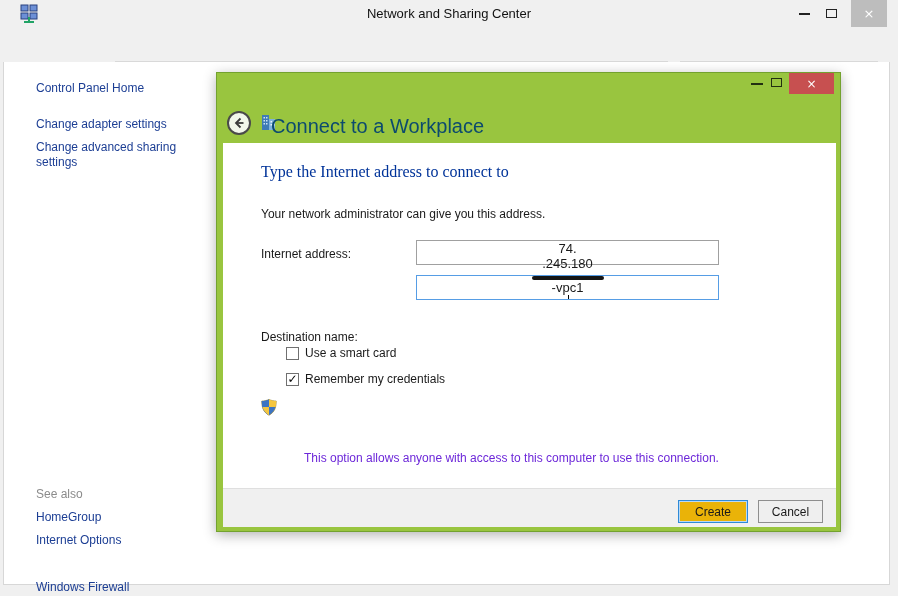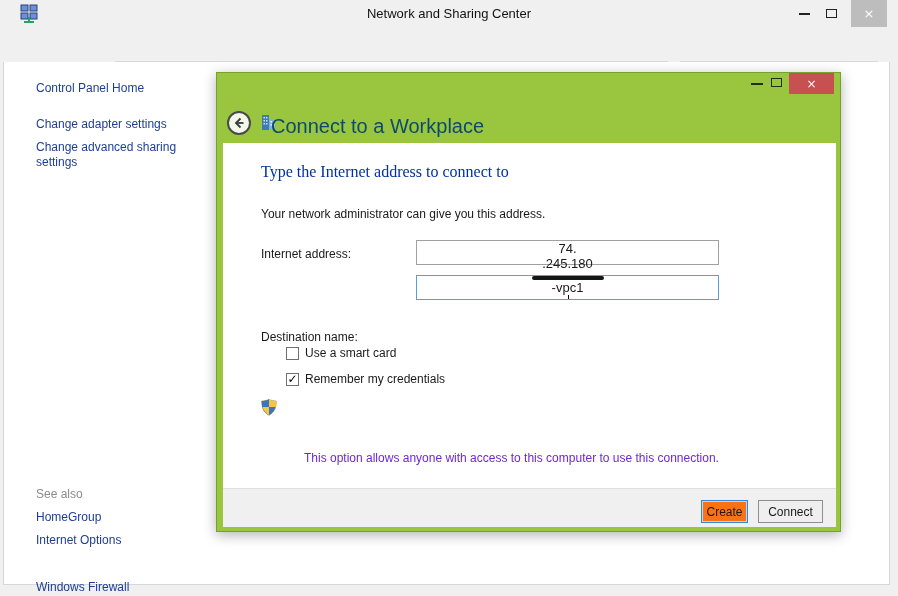--- a/index.html
+++ b/index.html
@@ -82,21 +82,21 @@
         display:flex; align-items:center; justify-content:center; font-size:12px; line-height:1; color:#000; }
   .cb .mark { visibility:hidden; font-weight:bold; margin-top:-2px; }
   .cb.checked .mark { visibility:visible; }
   .shield { position:absolute; left:38px; top:256px; }
   .dlg-note { position:absolute; left:81px; top:276px; color:#6d28d9;margin-top:32px; }
 
   .dlg-footer { position:absolute; left:0; top:345px; width:613px; height:39px;
                 background:#f0f0f0; border-top:1px solid #dfdfdf; }
   .btn { position:absolute; top:11px; height:23px; background:#efefef; border:1px solid #8e8e8e;
          display:flex; align-items:center; justify-content:center; font-size:12px; color:#1a1a1a; }
-  .btn-create { right:88px; width:47px; border:1px solid #2e8ad8; background:#f97316;
+  .btn-create { right:88px; width:70px; border:1px solid #2e8ad8; background:#eab308;
                 box-shadow:inset 0 0 0 1px #b9d9f3; }
   .btn-cancel { right:13px; width:65px; }
 </style>
 </head>
 <body>
 
 <div class="window">
 
   <div class="titlebar">
     <span class="app-icon">
@@ -251,18 +251,18 @@
           <path d="M8 0.5 C5.5 1.6 3 2 0.8 2 C0.85 4.3 1 6.2 1.5 8 L8 8 Z" fill="#3c74c3"></path>
           <path d="M15.2 2 C13 2 10.5 1.6 8 0.5 L8 8 L14.5 8 C15 6.2 15.15 4.3 15.2 2 Z" fill="#f5c63f"></path>
           <path d="M8 8 L1.5 8 C2.5 11.3 4.4 14.2 8 16.2 Z" fill="#f5c63f"></path>
           <path d="M8 8 L14.5 8 C13.5 11.3 11.6 14.2 8 16.2 Z" fill="#3c74c3"></path>
         </svg>
       </span>
       <div class="dlg-note">This option allows anyone with access to this computer to use this connection.</div>
 
       <div class="dlg-footer">
         <div class="btn btn-create">Create</div>
-        <div class="btn btn-cancel">Connect</div>
+        <div class="btn btn-cancel">Cancel</div>
       </div>
     </div>
   </div>
 
 </div>
 
 </body></html>

